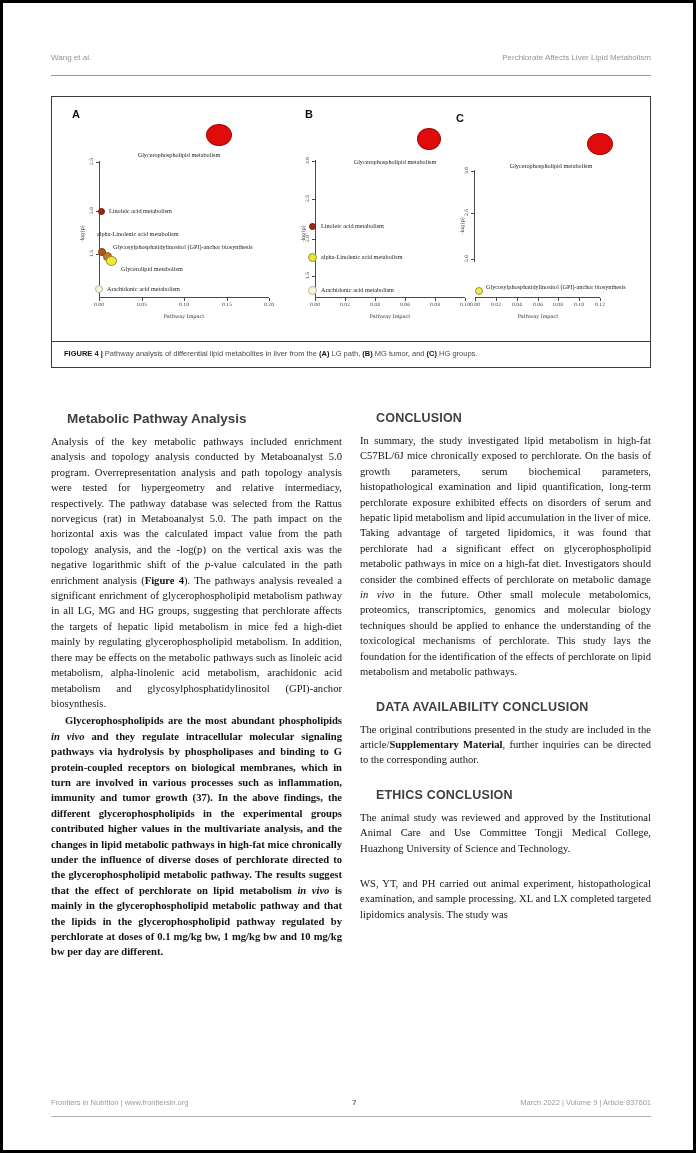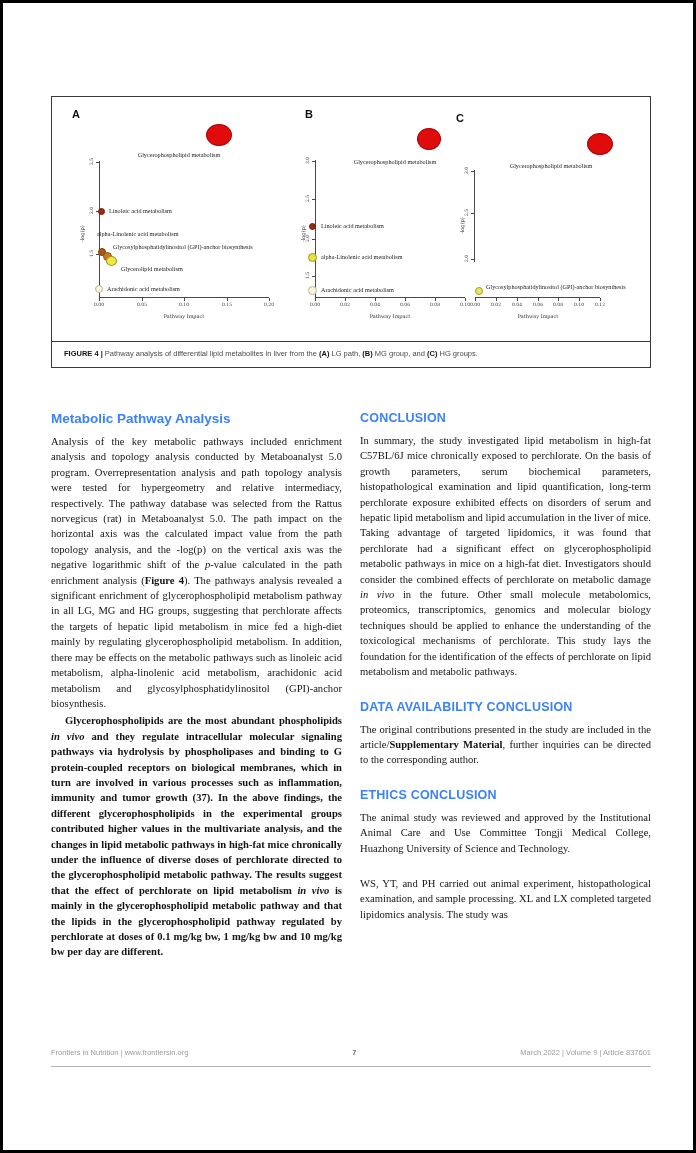--- a/index.html
+++ b/index.html
@@ -25,40 +25,44 @@
   .ptlabel{font-size:6.2px;color:#1c1c1c;white-space:nowrap;font-family:"Liberation Serif",serif;}
   .dot{border-radius:50%;box-sizing:border-box;}
   .fig-caption{position:absolute;left:0;right:0;top:244px;height:27px;border-top:1px solid #3a3a3a;
         padding:7px 12px 0 12px;box-sizing:border-box;font-family:"Liberation Sans",sans-serif;
         font-size:7.5px;color:#4a4a4a;}
   .fig-caption .b{color:#111;}
   
   .col{position:absolute;top:408px;width:291px;}
   .col-left{left:48px;}
   .col-right{left:357px;}
-  h2{font-family:"Liberation Sans",sans-serif;color:#3b82f6;margin:0 0 8px 0;}
+  h2{font-family:"Liberation Sans",sans-serif;color:#404040;margin:0 0 8px 16px;}
   .h-sub{font-size:13.5px;}
   .h-caps{font-size:12.5px;letter-spacing:0.2px;}
   .col p{font-size:10.6px;line-height:15.4px;text-align:justify;margin:0 0 2px 0;}
   .indent{text-indent:14px;font-weight:bold;}
   .sec{margin-top:20px;}
   .sec:first-child{margin-top:0;}
   .b{font-weight:bold;}
   .i{font-style:italic;}
   
-  .footer{position:absolute;left:48px;top:1045px;width:600px;display:flex;justify-content:space-between;
+  .footer{position:absolute;left:48px;top:1095px;width:600px;display:flex;justify-content:space-between;
         font-family:"Liberation Sans",sans-serif;font-size:7.5px;color:#9b9b9b;
         padding-bottom:9px;border-bottom:1px solid #b5b5b5;}
   .footer .pagenum{color:#6e6e6e;font-weight:bold;}
 </style>
 </head>
 <body>
 
 <div class="page">
 
+  <div class="running-head">
+    <span>Wang et al.</span>
+    <span>Perchlorate Affects Liver Lipid Metabolism</span>
+  </div>
 
   <div class="figure-box">
     <div class="panels">
         <div class="panel" style="left: 12px; width: 232px;">
           <div class="pletter" style="left: 8px; top: 4px;">A</div>
           <div class="axis" style="left: 35px; top: 57px; width: 1px; height: 136px;"></div>
           <div class="axlabel vert" style="left: 15px; top: 138px;">-log(p)</div>
           <div class="axis" style="left: 32px; top: 58px; width: 3px; height: 1px;"></div>
           <div class="ytick-label" style="left: 21px; top: 55px;">2.5</div>
           <div class="axis" style="left: 32px; top: 107px; width: 3px; height: 1px;"></div>
@@ -150,21 +154,21 @@
           <div class="axis" style="left: 131px; top: 194px; width: 1px; height: 3px;"></div>
           <div class="xtick-label" style="left: 122px; top: 198px; width: 18px; text-align: center;">0.10</div>
           <div class="axis" style="left: 152px; top: 194px; width: 1px; height: 3px;"></div>
           <div class="xtick-label" style="left: 143px; top: 198px; width: 18px; text-align: center;">0.12</div>
           <div class="dot" style="left: 139px; top: 29px; width: 26px; height: 22px; background: rgb(224, 11, 11); border: 1px solid rgb(165, 8, 8);"></div>
           <div class="ptlabel" style="left: 103px; top: 58px; transform: translateX(-50%);">Glycerophospholipid metabolism</div>
           <div class="dot" style="left: 27px; top: 183px; width: 8px; height: 8px; background: rgb(234, 233, 94); border: 1px solid rgb(157, 154, 42);"></div>
           <div class="ptlabel" style="left: 38px; top: 179px;">Glycosylphosphatidylinositol (GPI)-anchor biosynthesis</div>
         </div>
       </div>
-    <div class="fig-caption"><span class="b">FIGURE 4 | </span><span>Pathway analysis of differential lipid metabolites in liver from the </span><span class="b">(A)</span><span> LG path, </span><span class="b">(B)</span><span> MG group, and </span><span class="b">(C)</span><span> HG groups.</span></div>
+    <div class="fig-caption"><span class="b">FIGURE 4 | </span><span>Pathway analysis of differential lipid metabolites in liver from the </span><span class="b">(A)</span><span> LG path, </span><span class="b">(B)</span><span> MG tumor, and </span><span class="b">(C)</span><span> HG groups.</span></div>
   </div>
 
   <div class="col col-left">
     <h2 class="h-sub">Metabolic Pathway Analysis</h2>
     <p><span>Analysis of the key metabolic pathways included enrichment analysis and topology analysis conducted by Metaboanalyst 5.0 program. Overrepresentation analysis and path topology analysis were tested for hypergeometry and relative intermediacy, respectively. The pathway database was selected from the Rattus norvegicus (rat) in Metaboanalyst 5.0. The path impact on the horizontal axis was the calculated impact value from the path topology analysis, and the -log(p) on the vertical axis was the negative logarithmic shift of the </span><span class="i">p</span><span>-value calculated in the path enrichment analysis (</span><span class="b">Figure 4</span><span>). The pathways analysis revealed a significant enrichment of glycerophospholipid metabolism pathway in all LG, MG and HG groups, suggesting that perchlorate affects the targets of hepatic lipid metabolism in mice fed a high-diet mainly by regulating glycerophospholipid metabolism. In addition, there may be effects on the metabolic pathways such as linoleic acid metabolism, alpha-linolenic acid metabolism, arachidonic acid metabolism and glycosylphosphatidylinositol (GPI)-anchor biosynthesis.</span></p>
     <p class="indent"><span>Glycerophospholipids are the most abundant phospholipids </span><span class="i">in vivo</span><span> and they regulate intracellular molecular signaling pathways via hydrolysis by phospholipases and binding to G protein-coupled receptors on biological membranes, which in turn are involved in various processes such as inflammation, immunity and tumor growth (37). In the above findings, the different glycerophospholipids in the experimental groups contributed higher values in the multivariate analysis, and the changes in lipid metabolic pathways in high-fat mice chronically under the influence of diverse doses of perchlorate directed to the glycerophospholipid metabolic pathway. The results suggest that the effect of perchlorate on lipid metabolism </span><span class="i">in vivo</span><span> is mainly in the glycerophospholipid metabolic pathway and that the lipids in the glycerophospholipid pathway regulated by perchlorate at doses of 0.1 mg/kg bw, 1 mg/kg bw and 10 mg/kg bw per day are different.</span></p>
   </div>
 
   <div class="col col-right">
     <div class="sec">

